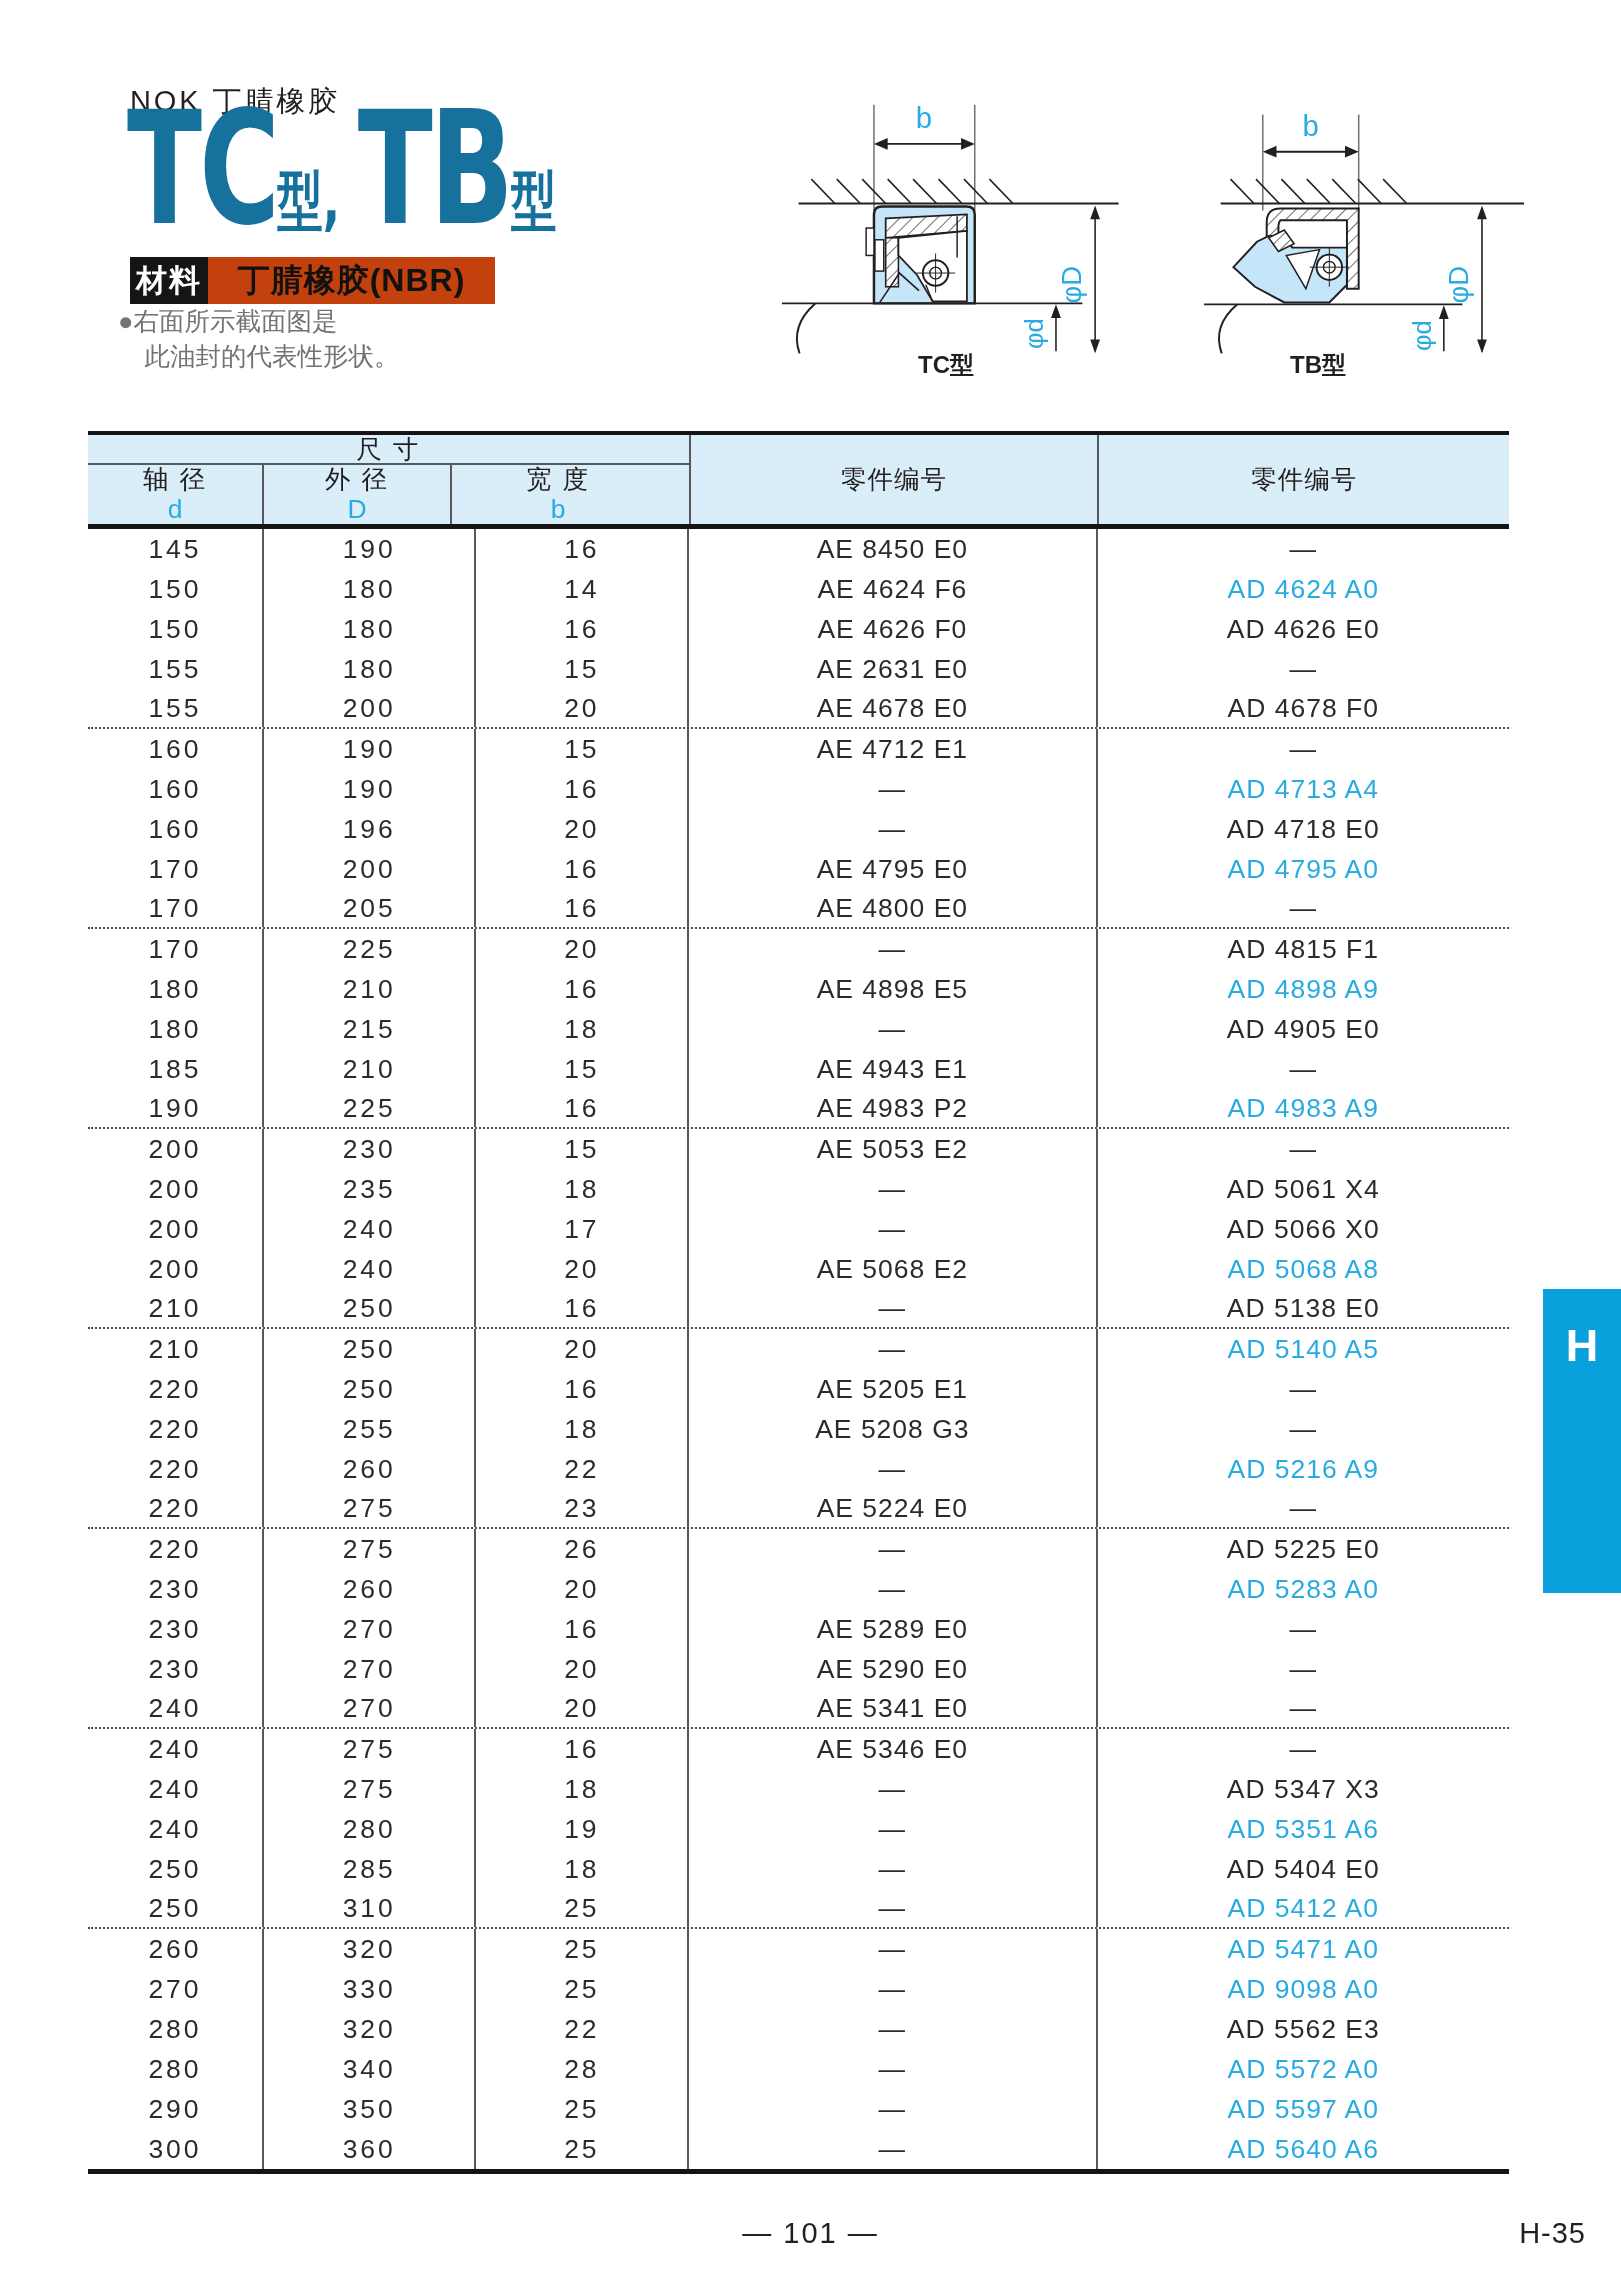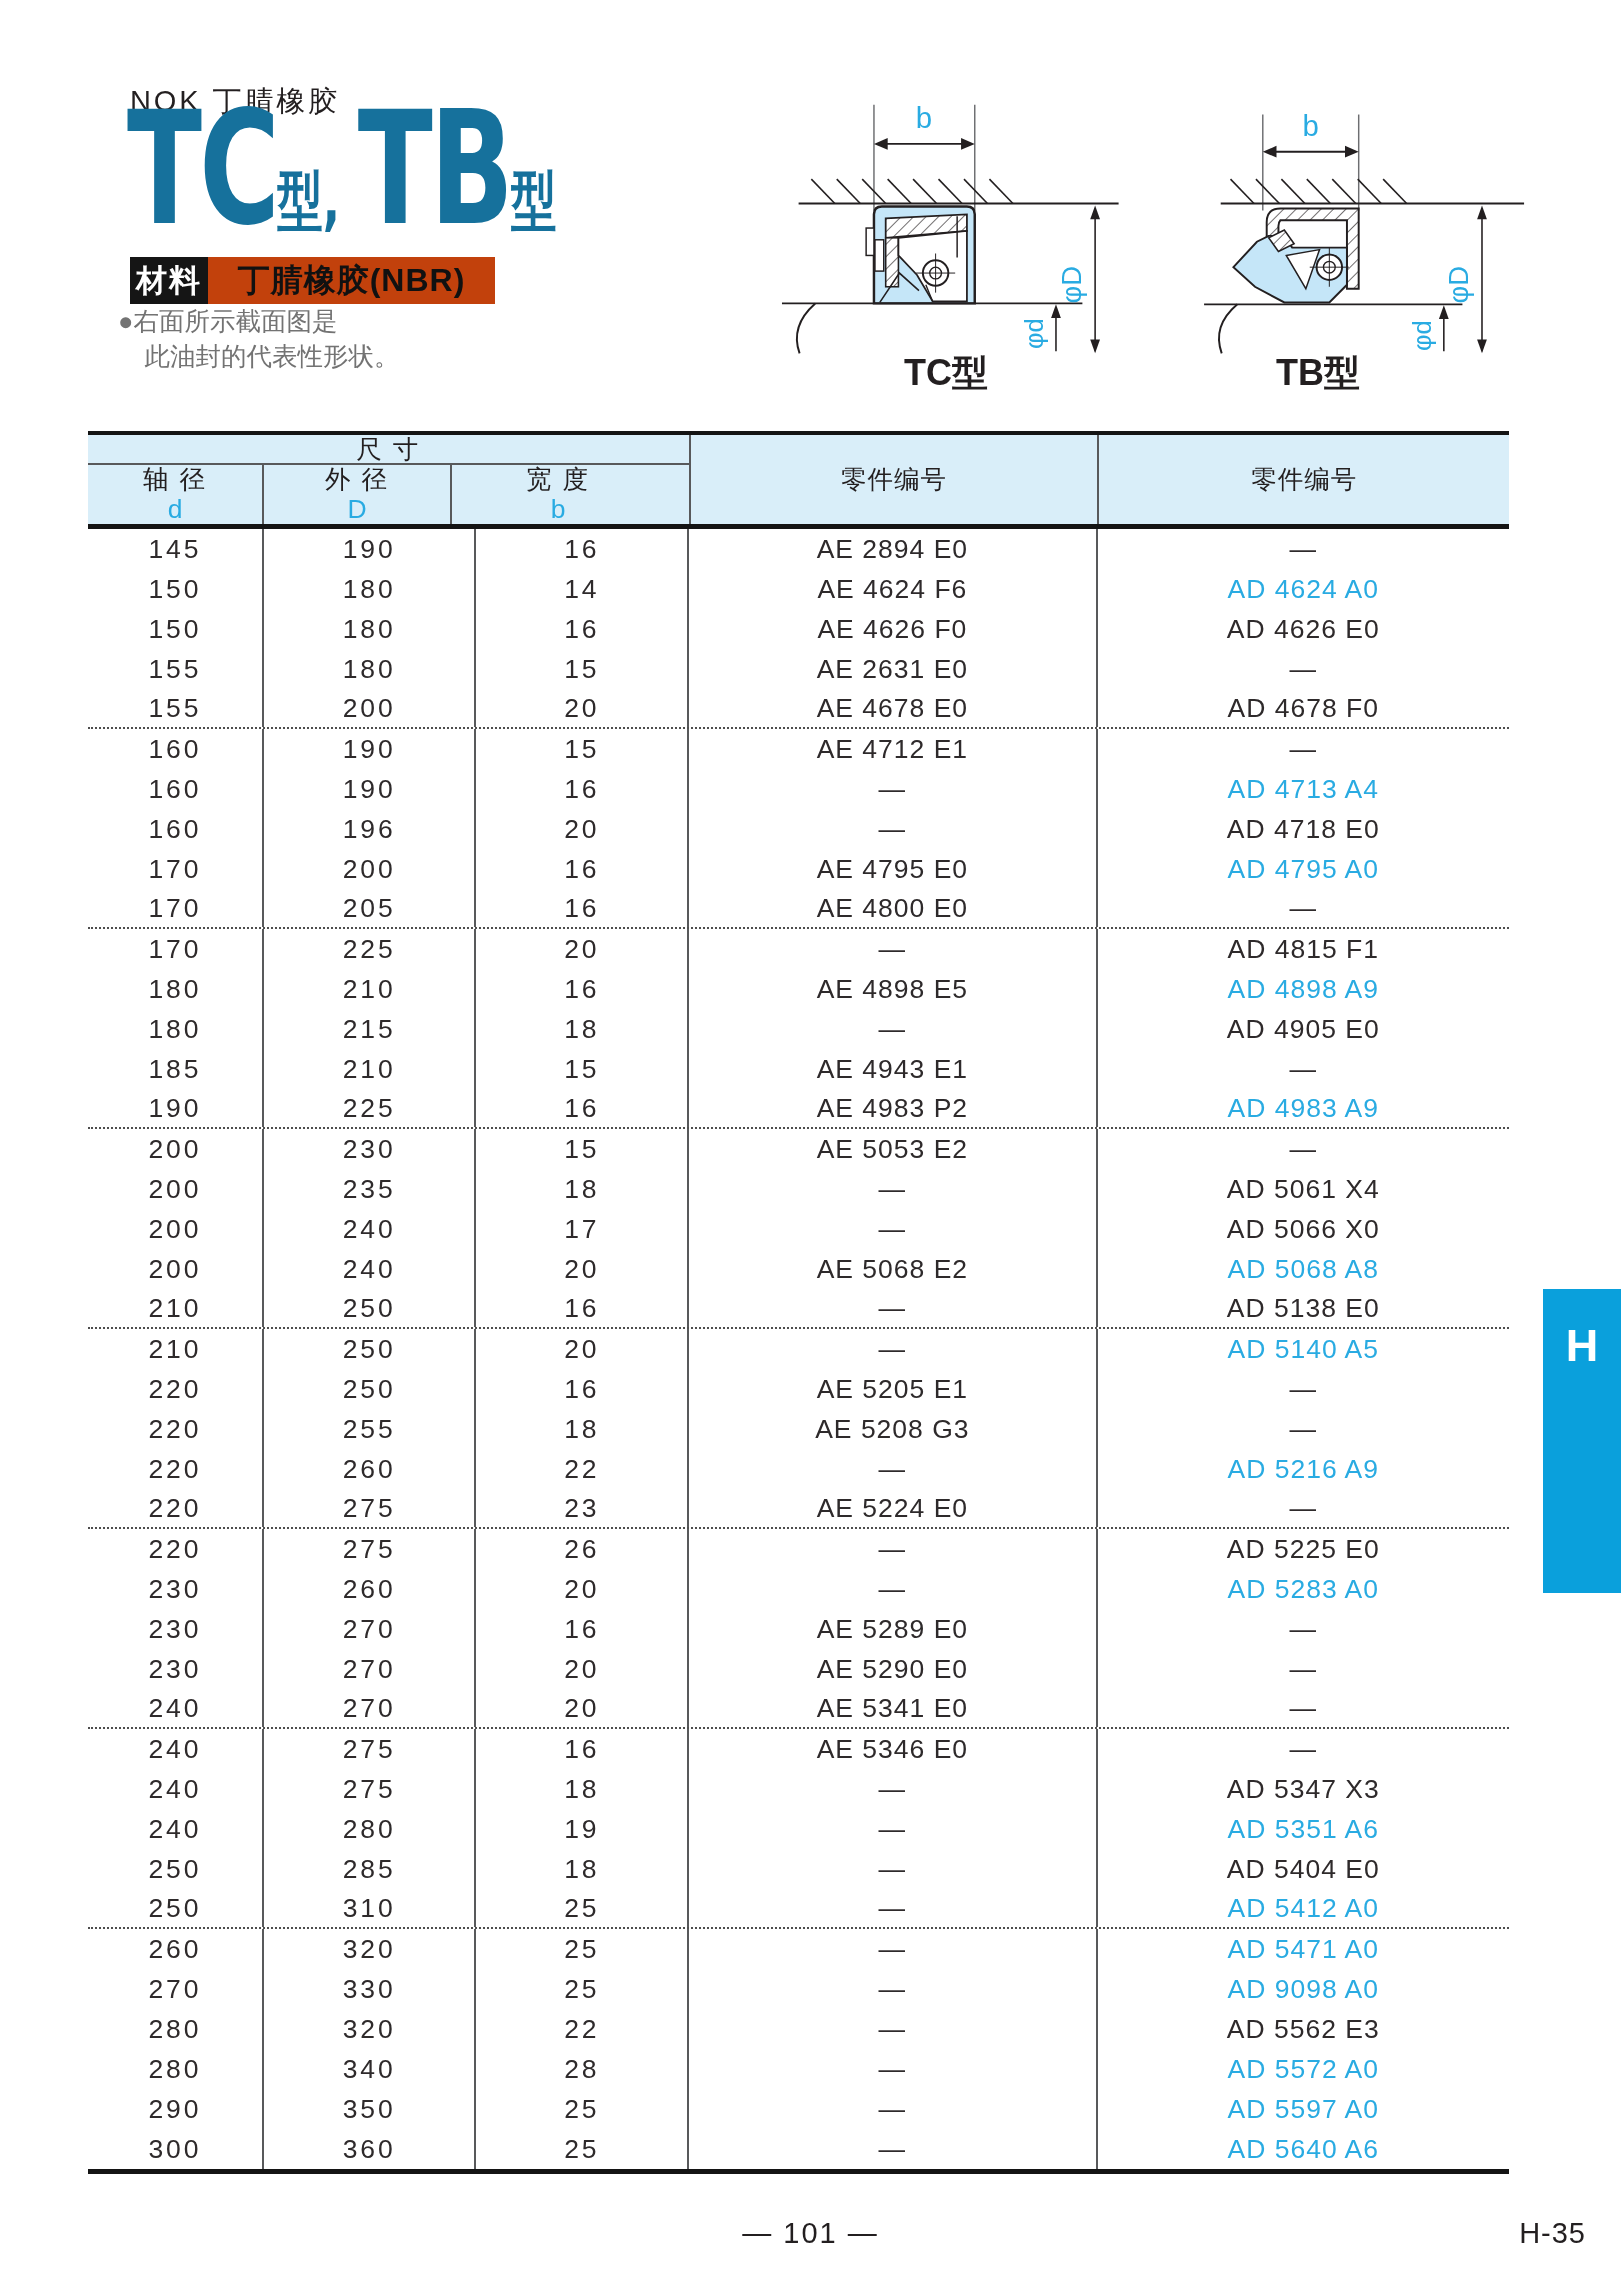--- a/index.html
+++ b/index.html
@@ -18,21 +18,21 @@
   .material-row{position:absolute;left:130px;top:257px;display:flex;height:47px;}
   .material-label{width:78px;background:#151515;color:#fff;font-size:31px;font-weight:bold;
                   display:flex;align-items:center;justify-content:center;letter-spacing:2px;}
   .material-value{width:287px;background:#c2410c;color:#111;font-size:32px;font-weight:bold;
                   display:flex;align-items:center;justify-content:center;letter-spacing:1px;}
   .note{position:absolute;left:118px;top:304px;font-size:25.5px;line-height:1.38;color:#737373;}
   .note .l2{padding-left:26.5px;}
 
   
   .diag{position:absolute;}
-  .caption{position:absolute;width:196px;text-align:center;font-size:36px;font-weight:bold;color:#231f20;}
+  .caption{position:absolute;width:196px;text-align:center;font-size:24px;font-weight:bold;color:#231f20;}
 
   
   .tbl{position:absolute;left:88px;top:431px;width:1421px;}
   .thead{border-top:4.9px solid #141414;border-bottom:5.9px solid #141414;background:#d9eef9;display:flex;}
   .zoneA{width:601px;box-sizing:border-box;}
   .sizehead{height:28px;display:flex;align-items:center;justify-content:center;
             font-size:25.5px;letter-spacing:2px;border-bottom:2px solid #58595b;}
   .subrow{display:flex;height:59px;}
   .subcell{box-sizing:border-box;display:flex;flex-direction:column;align-items:center;justify-content:center;}
   .subcell .zh{font-size:25.5px;letter-spacing:2px;line-height:1.15;}
@@ -210,21 +210,21 @@
         </div>
       </div>
       <div class="zoneB">零件编号</div>
       <div class="zoneC">零件编号</div>
     </div>
     <div class="tbody">
         <div class="trow">
           <div class="cell c1 num">145</div>
           <div class="cell c2 num">190</div>
           <div class="cell c3 num">16</div>
-          <div class="cell c4 part">AE 2894 E0</div>
+          <div class="cell c4 part">AE 8450 E0</div>
           <div class="cell c5 part">—</div>
         </div>
         <div class="trow">
           <div class="cell c1 num">150</div>
           <div class="cell c2 num">180</div>
           <div class="cell c3 num">14</div>
           <div class="cell c4 part">AE 4624 F6</div>
           <div class="cell c5 part link">AD 4624 A0</div>
         </div>
         <div class="trow">

